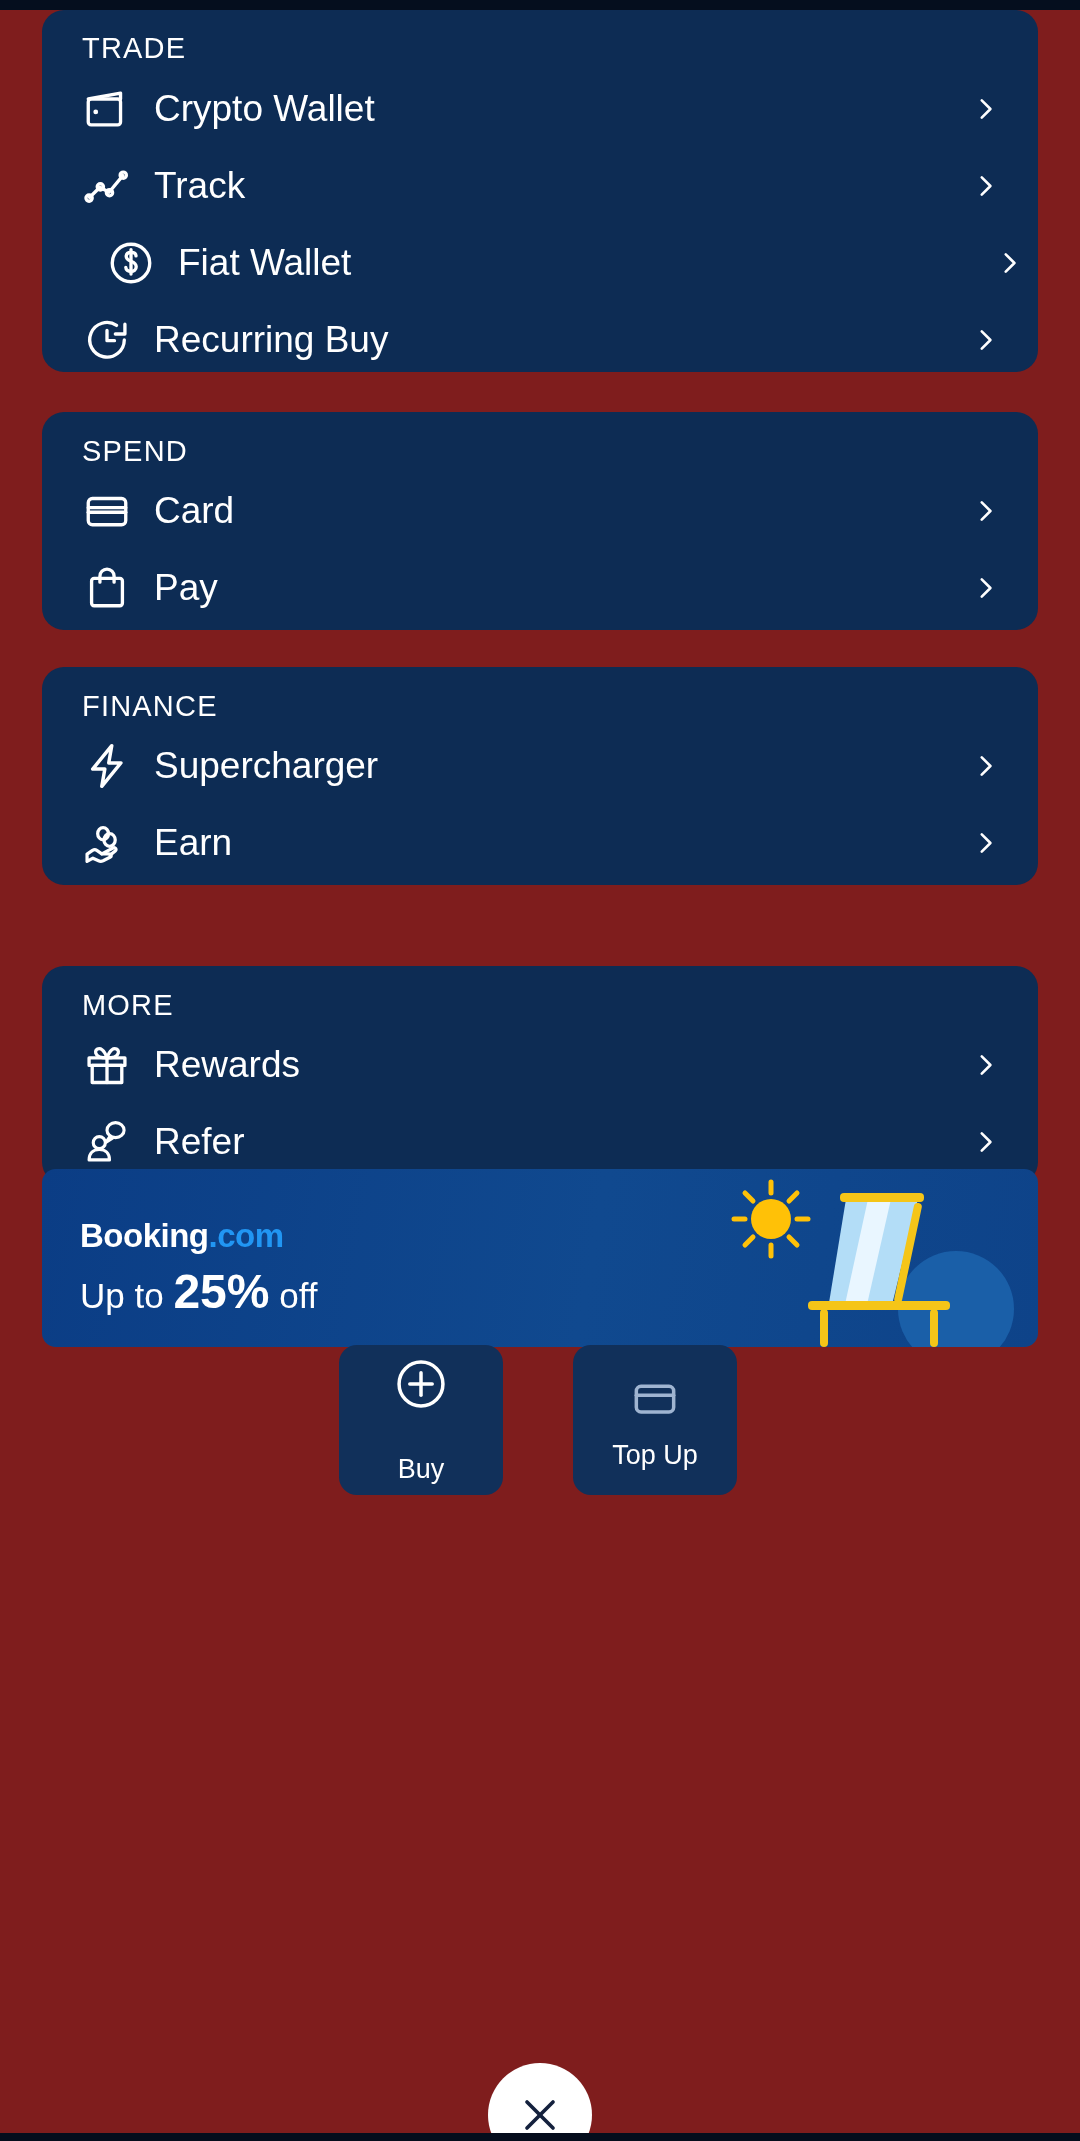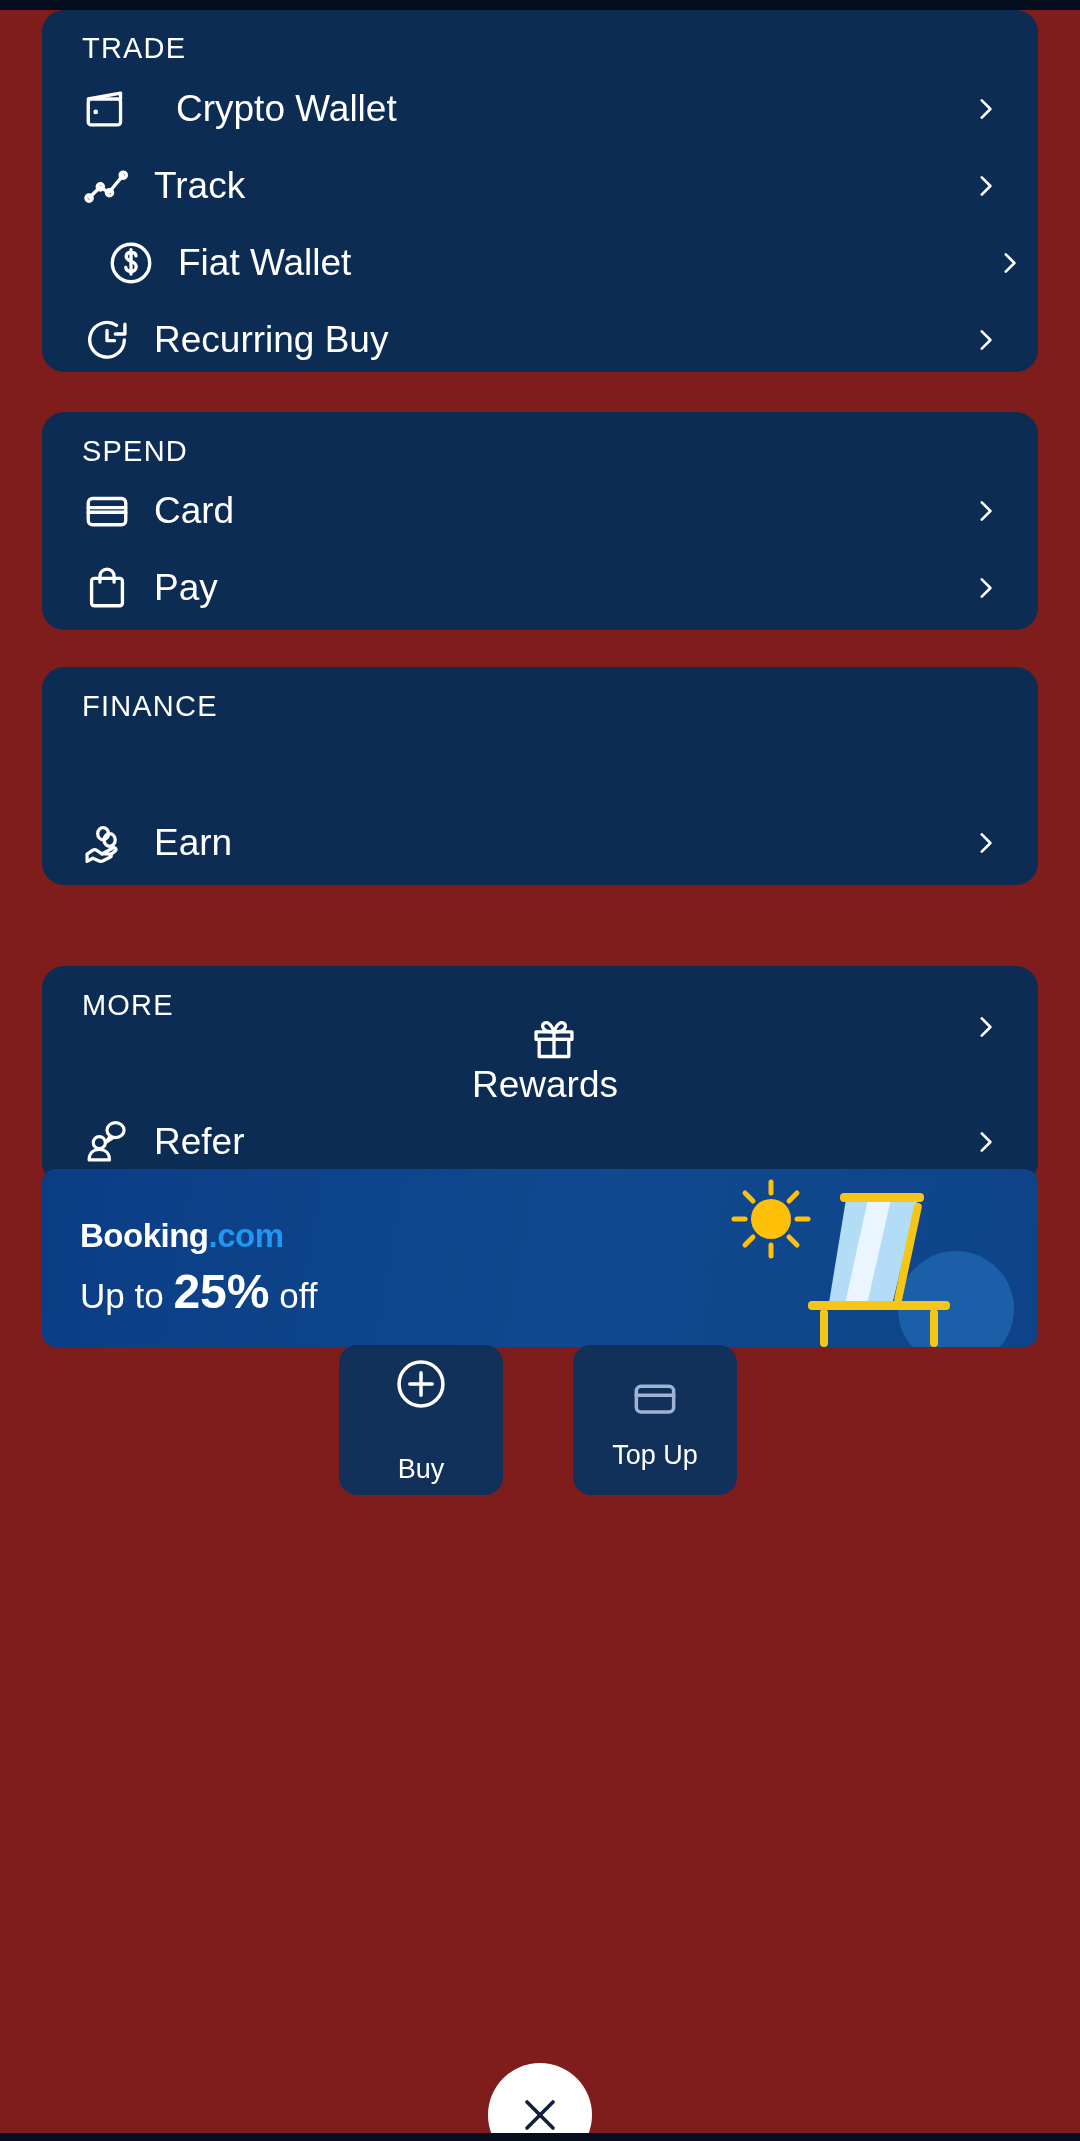--- a/index.html
+++ b/index.html
@@ -106,21 +106,21 @@
 </head>
 <body>
 
 <div class="screen">
 
   <div class="top-strip"></div>
 
   <div class="card" style="top:10px; height:362px;">
     <div class="section-title" style="top:22px;">TRADE</div>
 
-    <div class="row" style="top:60px;gap:22px;">
+    <div class="row" style="top:60px;">
       <span class="ico">
         <svg width="50" height="50" viewBox="0 0 24 24" fill="none" stroke="#fff" stroke-width="1.6" stroke-linecap="round" stroke-linejoin="round">
           <path d="M3 7.2 L18.5 4.4 L18.5 7.2"></path>
           <rect x="3" y="7.2" width="15.5" height="12.4" rx="1.4"></rect>
           <circle cx="6.6" cy="13.4" r="1.15" fill="#fff" stroke="none"></circle>
         </svg>
       </span>
       <span class="label">Crypto Wallet</span>
       <svg class="chev" viewBox="0 0 24 24" fill="none" stroke="#fff" stroke-width="2.4" stroke-linecap="round" stroke-linejoin="round">
           <path d="M9 4 L17 12 L9 20"></path>
@@ -199,41 +199,52 @@
       <span class="label">Pay</span>
       <svg class="chev" viewBox="0 0 24 24" fill="none" stroke="#fff" stroke-width="2.4" stroke-linecap="round" stroke-linejoin="round">
           <path d="M9 4 L17 12 L9 20"></path>
         </svg>
     </div>
   </div>
 
   <div class="card" style="top:667px; height:218px;">
     <div class="section-title" style="top:23px;">FINANCE</div>
 
+    <div class="row" style="top:60px;">
+      <span class="ico">
+        <svg width="52" height="52" viewBox="0 0 24 24" fill="none" stroke="#fff" stroke-width="1.6" stroke-linecap="round" stroke-linejoin="round">
+          <path d="M14.2 2.6 L5.4 13.4 L11 13.4 L9.6 21.4 L18.4 10.6 L12.8 10.6 Z"></path>
+        </svg>
+      </span>
+      <span class="label">Supercharger</span>
+      <svg class="chev" viewBox="0 0 24 24" fill="none" stroke="#fff" stroke-width="2.4" stroke-linecap="round" stroke-linejoin="round">
+          <path d="M9 4 L17 12 L9 20"></path>
+        </svg>
+    </div>
 
     <div class="row" style="top:137px;">
       <span class="ico">
         <svg width="52" height="52" viewBox="0 0 24 24" fill="none" stroke="#fff" stroke-width="1.5" stroke-linecap="round" stroke-linejoin="round">
           <ellipse cx="10.2" cy="7.7" rx="2.5" ry="2.8"></ellipse>
           <ellipse cx="13.2" cy="10.6" rx="2.6" ry="2.9"></ellipse>
           <path d="M2.8 17.1 L5.3 15.4 C6 15 6.7 15 7.3 15.4 L9.6 17 L13 17 C13.9 17 14.3 18.2 13.4 18.6 L10.2 20.2 C9.5 20.5 8.7 20.5 8.1 20.2 L5.5 19 L2.8 20.5 Z"></path>
           <path d="M9.6 17 L14.8 14.3 C15.8 13.8 16.6 15 15.8 15.7 L13.4 17.6"></path>
         </svg>
       </span>
       <span class="label">Earn</span>
       <svg class="chev" viewBox="0 0 24 24" fill="none" stroke="#fff" stroke-width="2.4" stroke-linecap="round" stroke-linejoin="round">
           <path d="M9 4 L17 12 L9 20"></path>
         </svg>
     </div>
   </div>
 
   <div class="card" style="top:922px; height:218px;margin-top:44px;">
     <div class="section-title" style="top:23px;">MORE</div>
 
-    <div class="row" style="top:48px;flex-direction:column;">
+    <div class="row" style="top:60px;">
       <span class="ico">
         <svg width="50" height="50" viewBox="0 0 24 24" fill="none" stroke="#fff" stroke-width="1.6" stroke-linecap="round" stroke-linejoin="round">
           <rect x="3.4" y="8.6" width="17.2" height="3.6"></rect>
           <rect x="4.9" y="12.2" width="14.2" height="8.2"></rect>
           <path d="M12 8.6 L12 20.4"></path>
           <path d="M12 8.6 C12 8.6 10.6 4.1 8.3 4.1 C6.9 4.1 6.3 5.2 6.6 6.3 C7 7.8 9.4 8.6 12 8.6 Z"></path>
           <path d="M12 8.6 C12 8.6 13.4 4.1 15.7 4.1 C17.1 4.1 17.7 5.2 17.4 6.3 C17 7.8 14.6 8.6 12 8.6 Z"></path>
         </svg>
       </span>
       <span class="label">Rewards</span>

